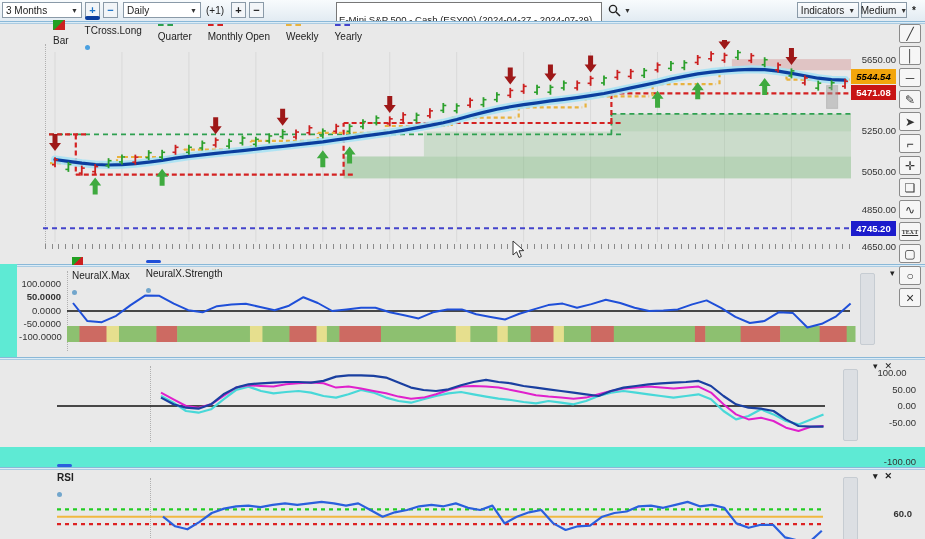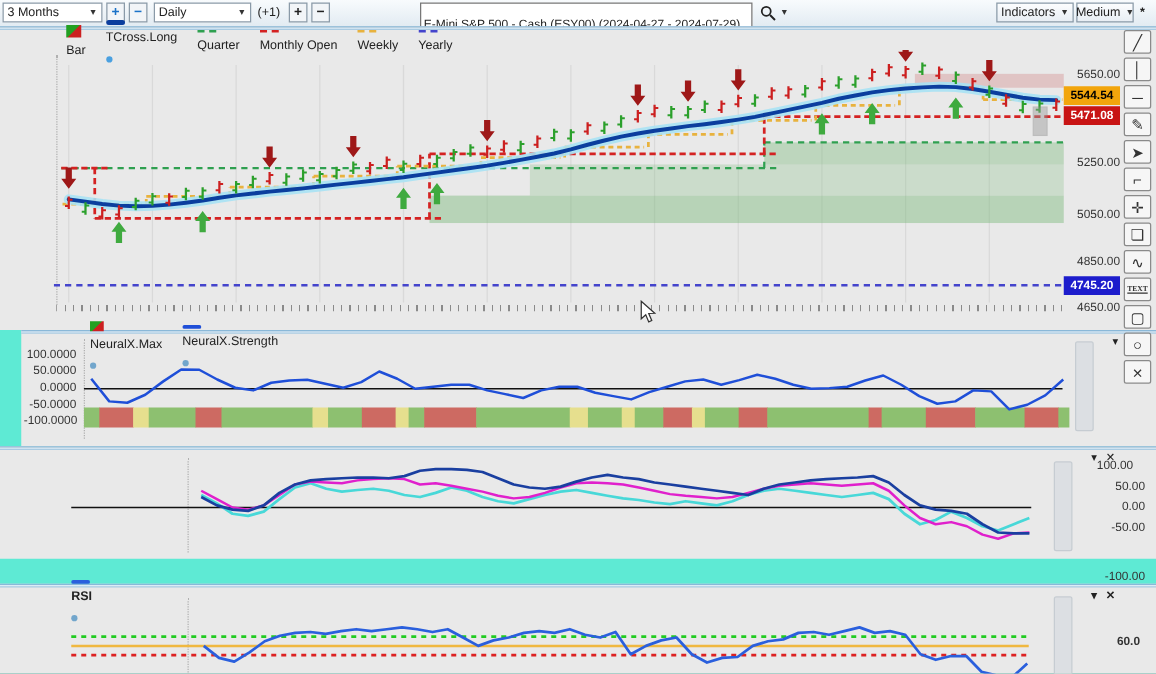--- a/index.html
+++ b/index.html
@@ -351,21 +351,21 @@
         <path d="M652.22,59.308 L657.22,59.308 L657.22,50.308 L660.72,50.308 L654.72,42.308 L648.72,50.308 L652.22,50.308 Z" fill="#3faa3f"></path>
         <path d="M719.1700000000001,55.0323 L724.1700000000001,55.0323 L724.1700000000001,46.0323 L727.6700000000001,46.0323 L721.6700000000001,38.0323 L715.6700000000001,46.0323 L719.1700000000001,46.0323 Z" fill="#3faa3f"></path>
         <rect x="783.62" y="45.6542" width="11" height="22.6798" fill="#9a9a9a" opacity="0.45" stroke="#888" stroke-width="1"></rect>
       </svg>
 
     <span class="axis-label" style="left:852px;top:32px;width:44px;text-align:right;">5650.00</span>
     <span class="axis-label" style="left:852px;top:103px;width:44px;text-align:right;">5250.00</span>
     <span class="axis-label" style="left:852px;top:144px;width:44px;text-align:right;">5050.00</span>
     <span class="axis-label" style="left:852px;top:182px;width:44px;text-align:right;">4850.00</span>
     <span class="axis-label" style="left:852px;top:219px;width:44px;text-align:right;">4650.00</span>
-    <span class="tag" style="top: 47px; background: rgb(242, 165, 12); color: rgb(0, 0, 0);">5544.54</span>
+    <span class="tag" style="top: 47px; background: rgb(242, 165, 12); color: rgb(0, 0, 0); font-style: italic;">5544.54</span>
     <span class="tag" style="top: 63px; background: rgb(200, 20, 20); color: rgb(255, 255, 255);">5471.08</span>
     <span class="tag" style="top: 199px; background: rgb(28, 28, 204); color: rgb(255, 255, 255);">4745.20</span>
 
     <div class="tick-row" style="top:222px;"></div>
     <span class="date-label" style="left:75px;">2024-04-29</span>
     <span class="date-label" style="left:198px;">2024-05-13</span>
     <span class="date-label" style="left:320px;">2024-05-28</span>
     <span class="date-label" style="left:447px;">2024-06-11</span>
     <span class="date-label" style="left:575px;">2024-06-26</span>
     <span class="date-label" style="left:700px;">2024-07-11</span>
@@ -379,21 +379,21 @@
         <span>NeuralX.Max</span>
         <i class="dot"></i>
       </span>
       <span class="li">
         <i class="sw sw-line" style="height: 3px; background: rgb(31, 79, 216);"></i>
         <span>NeuralX.Strength</span>
         <i class="dot"></i>
       </span>
     </div>
     <span class="axis-label" style="left:2px;top:13px;width:42px;text-align:right;">100.0000</span>
-    <span class="axis-label" style="left:2px;top:26px;width:42px;text-align:right;">50.0000</span>
+    <span class="axis-label" style="left:2px;top:26px;width:42px;text-align:right;font-weight:bold;">50.0000</span>
     <span class="axis-label" style="left:2px;top:40px;width:42px;text-align:right;">0.0000</span>
     <span class="axis-label" style="left:2px;top:53px;width:42px;text-align:right;">-50.0000</span>
     <span class="axis-label" style="left:2px;top:66px;width:42px;text-align:right;">-100.0000</span>
     <div class="dotted-v" style="left:50px;top:6px;height:80px;"></div>
     <svg id="neural-svg" width="790" height="88" viewBox="0 0 790 88" style="position:absolute;left:50px;top:2px;">
         <rect x="0" y="59" width="12.974934036939313" height="16" fill="#8dc070"></rect>
         <rect x="12.474934036939313" y="59" width="27.529023746701846" height="16" fill="#cd6a62"></rect>
         <rect x="39.503957783641155" y="59" width="12.974934036939313" height="16" fill="#e6df8e"></rect>
         <rect x="51.97889182058047" y="59" width="37.92480211081794" height="16" fill="#8dc070"></rect>
         <rect x="89.40369393139841" y="59" width="21.29155672823219" height="16" fill="#cd6a62"></rect>

